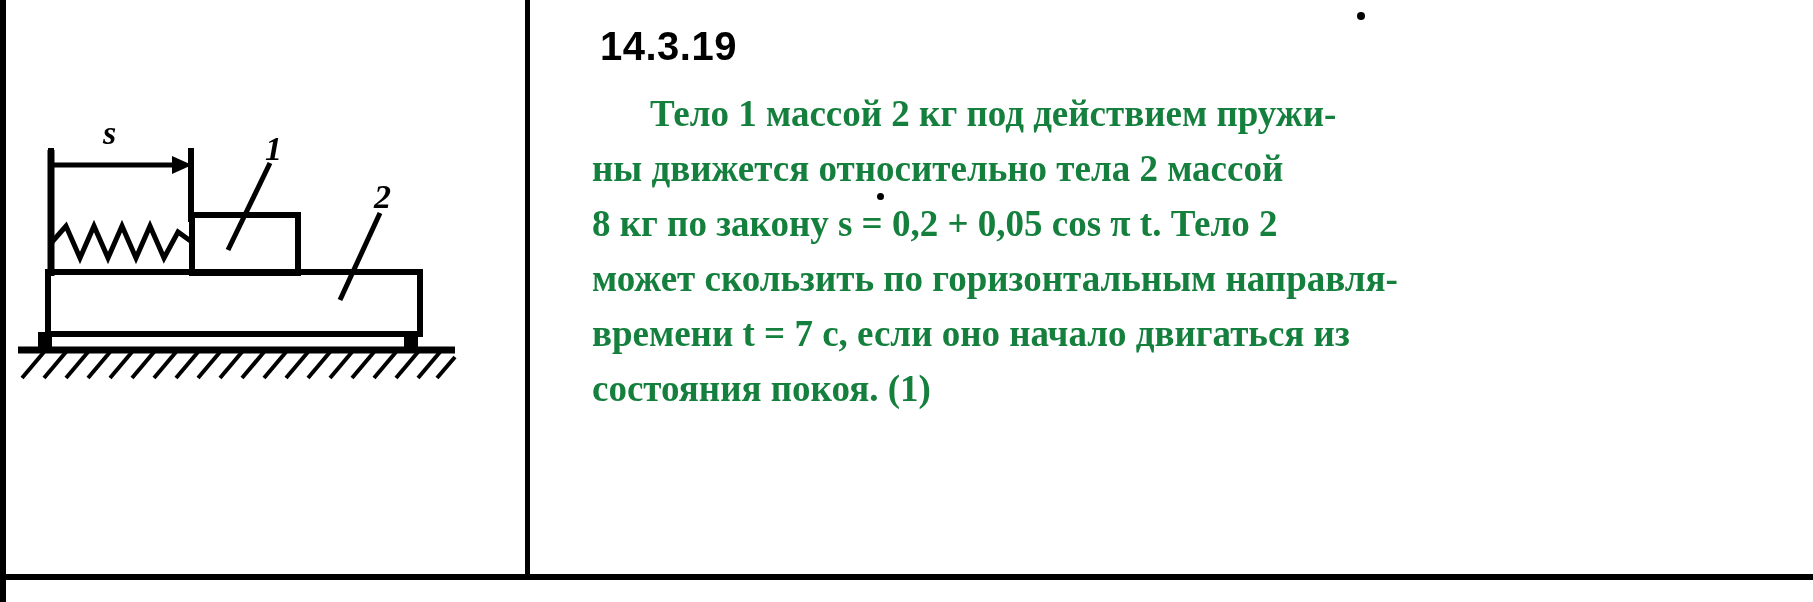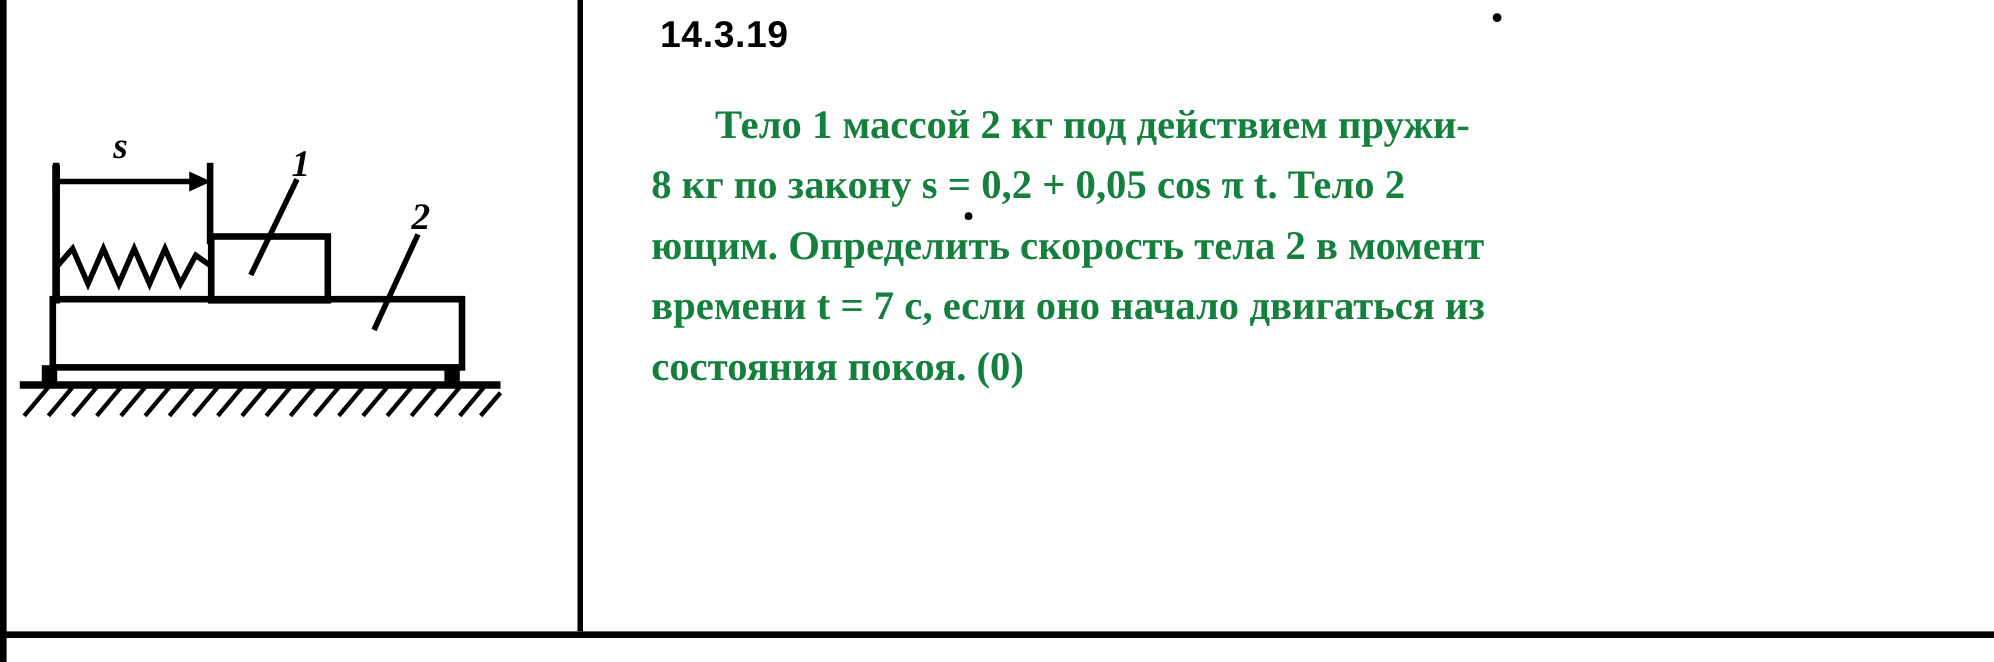--- a/index.html
+++ b/index.html
@@ -37,24 +37,24 @@
     left: 525px;
     top: 0px;
     width: 5px;
     height: 574px;
   }
 
   
   .problem-number {
     position: absolute;
     left: 600px;
-    top: 13px;
+    top: 24px;
     font-family: "Liberation Sans", sans-serif;
     font-weight: bold;
-    font-size: 34px;
+    font-size: 40px;
     letter-spacing: 0.5px;
     color: #000000;
   }
 
   
   .problem-text {
     position: absolute;
     left: 592px;
     top: 86px;
     width: 1170px;
@@ -163,19 +163,20 @@
       <text class="fig-label" x="103" y="144">s</text>
       <text class="fig-label" x="265" y="160">1</text>
       <text class="fig-label" x="374" y="208">2</text>
     </svg>
   </div>
 
   <div class="problem-number">14.3.19</div>
 
   <div class="problem-text">
     <span class="line"><span class="indent"></span>Тело 1 массой 2 кг под действием пружи-</span>
+    <span class="line">ны движется относительно тела 2 массой</span>
     <span class="line">8 кг по закону s = 0,2 + 0,05 cos π t. Тело 2</span>
-    <span class="line">ющим. Определить скорость тела 2 в момент</span>
+    <span class="line">может скользить по горизонтальным направля-</span>
     <span class="line">времени t = 7 с, если оно начало двигаться из</span>
-    <span class="line">состояния покоя. (0)</span>
+    <span class="line">состояния покоя. (1)</span>
   </div>
 
 </div>
 
 </body></html>

